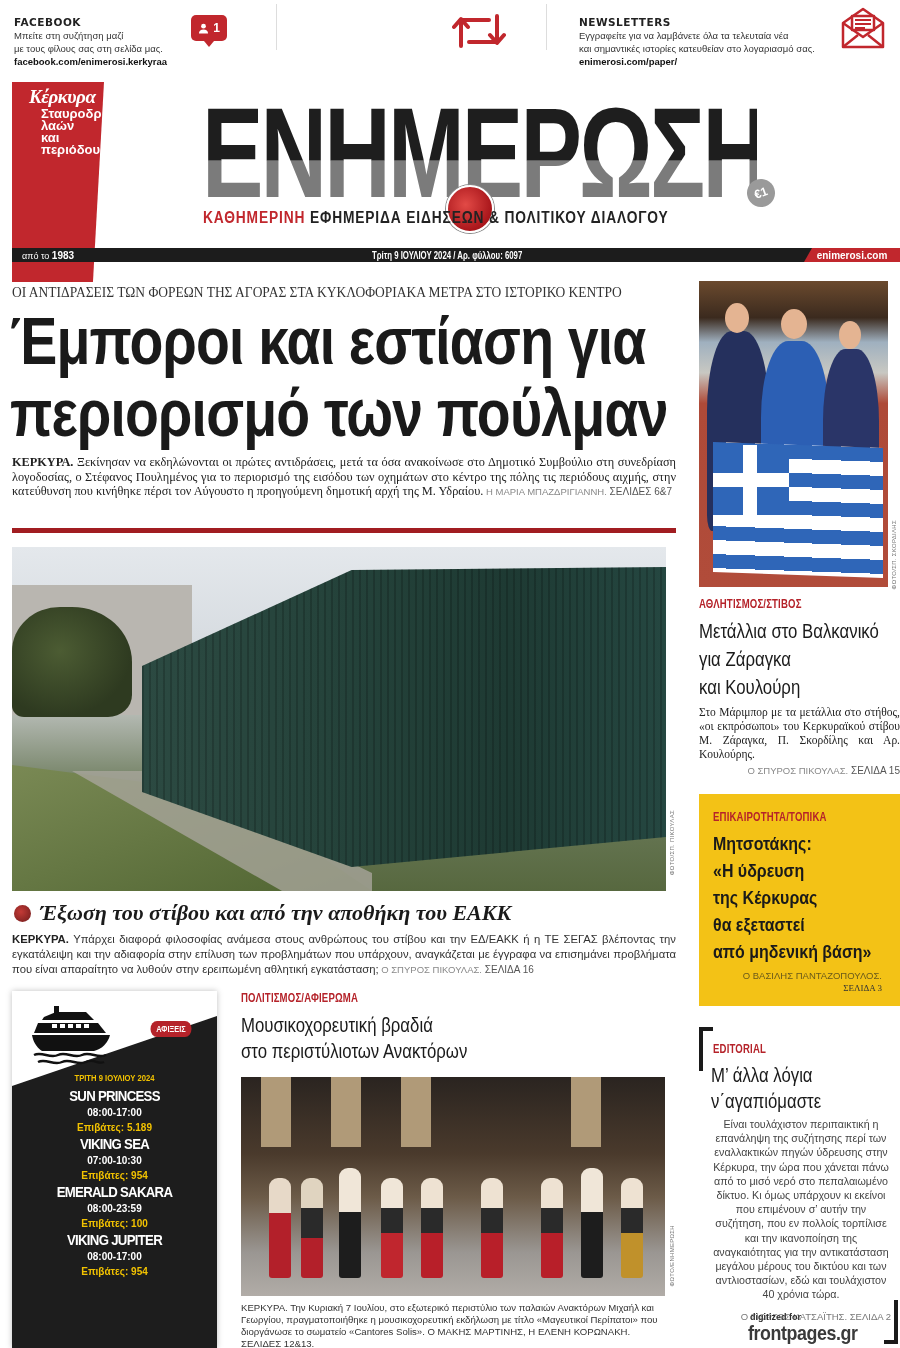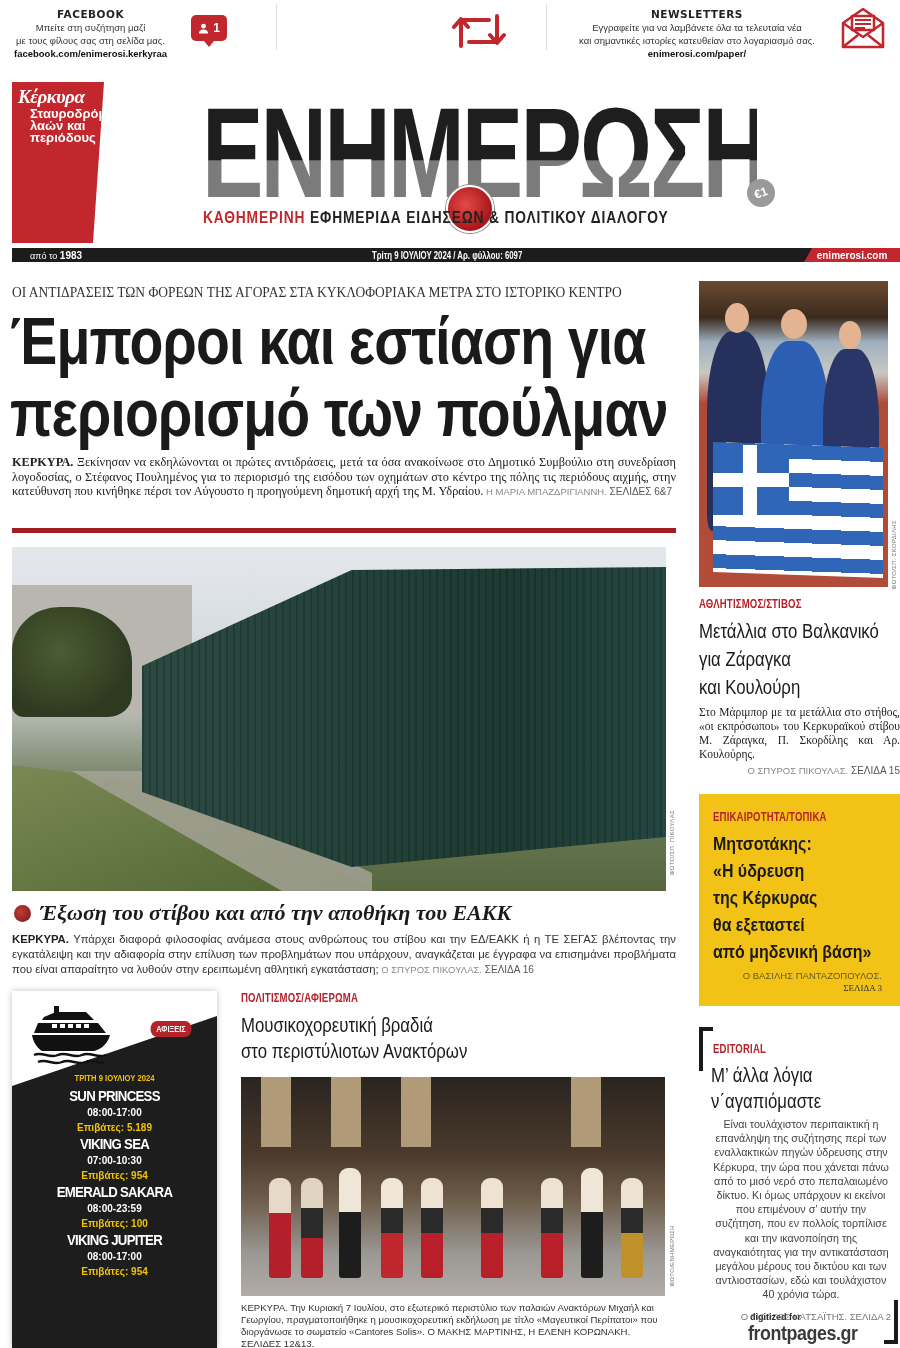--- a/index.html
+++ b/index.html
@@ -1,49 +1,49 @@
 <!DOCTYPE html>
 <html><head>
 <meta charset="utf-8">
 <style>
   * { box-sizing: border-box; margin: 0; padding: 0; }
   html, body { width: 900px; height: 1348px; background: #fff; overflow: hidden; }
   body { font-family: "Liberation Sans", sans-serif; color: #1a1a1a; position: relative; }
 
   
   .social { position: absolute; top: 0; left: 0; width: 900px; height: 58px; }
-  .soc-block { position: absolute; top: 8px; font-size: 9.5px; line-height: 13px; color: #333; text-align: center; }
+  .soc-block { position: absolute; top: 16px; font-size: 9.5px; line-height: 13px; color: #333; }
   .soc-block .h { font-weight: 700; font-size: 10.5px; letter-spacing: 0.5px; color: #222; font-family: "DejaVu Sans", sans-serif; }
   .soc-block .url { font-weight: 700; color: #111; }
   .soc-fb { left: 14px; }
   .soc-tw { left: 292px; }
   .soc-nl { left: 562px; margin-left: 17px; }
   .soc-div { position: absolute; top: 4px; width: 1px; height: 46px; background: #ddd; }
   .badge-fb { position: absolute; left: 191px; top: 15px; width: 36px; height: 26px; background: #c1272d; border-radius: 5px; color: #fff; font-weight: 700; font-size: 12px; display: flex; align-items: center; justify-content: center; gap: 4px; }
   .badge-fb:after { content: ""; position: absolute; left: 13px; bottom: -6px; border: 5px solid transparent; border-top: 6px solid #c1272d; border-bottom: none; }
   .icon-retweet { position: absolute; left: 452px; top: 10px; width: 54px; height: 42px; }
   .icon-mail { position: absolute; left: 840px; top: 6px; width: 46px; height: 44px; }
 
   
   .masthead { position: absolute; top: 82px; left: 0; width: 900px; height: 166px; }
-  .kerkyra-flag { position: absolute; left: 12px; top: 0; width: 92px; height: 161px; background: #c1272d; clip-path: polygon(0 0, 100% 0, 88% 100%, 0 100%); padding: 4px 6px; color: #fff; }
+  .kerkyra-flag { position: absolute; left: 12px; top: 0; width: 92px; height: 200px; background: #c1272d; clip-path: polygon(0 0, 100% 0, 88% 100%, 0 100%); padding: 4px 17px; color: #fff; }
   .kerkyra-flag .t { font-family: "Liberation Serif", serif; font-weight: 700; font-style: italic; font-size: 19px; letter-spacing: -0.5px; }
   .kerkyra-flag .s { font-family: "Liberation Sans Narrow", "Liberation Sans", sans-serif; font-size: 13px; line-height: 12px; font-weight: 700; margin-left: 12px; }
   .logo { position: absolute; left: 202px; top: 25px; width: 555px; height: 103px; overflow: hidden; }
   .logo-word { position: absolute; left: 0; top: -18px; font-family: "Liberation Sans", sans-serif; font-weight: 900; font-size: 128px; letter-spacing: -4px; transform: scaleX(0.72); transform-origin: left top; white-space: nowrap; line-height: 1; }
   .logo-top { color: #1e1e1e; clip-path: inset(0 0 44% 0); }
   .logo-bot { color: #7b7b7b; clip-path: inset(56% 0 0 0); }
   .logo-globe { position: absolute; left: 446px; top: 103px; width: 48px; height: 48px; border-radius: 50%; background: radial-gradient(circle at 40% 40%, #e24a46, #a9161b 70%); border: 2px solid #fff; box-shadow: 0 0 0 1px #888; }
   .euro { position: absolute; left: 747px; top: 97px; width: 28px; height: 28px; border-radius: 50%; background: #9a9a9a; color: #fff; font-weight: 700; font-size: 12px; display: flex; align-items: center; justify-content: center; transform: rotate(-20deg); }
   .tagline { position: absolute; left: 203px; top: 127px; font-size: 16px; font-weight: 700; letter-spacing: 1px; color: #222; white-space: nowrap; transform: scaleX(0.86); transform-origin: left; }
   .tagline .red { color: #c1272d; }
 
   
   .datebar { position: absolute; top: 248px; left: 12px; width: 888px; height: 14px; background: #1c1c1c; color: #fff; font-size: 9px; display: flex; align-items: center; }
-  .datebar .since { padding-left: 18px; }
+  .datebar .since { padding-left: 10px; }
   .datebar .since b { font-size: 10px; }
   .datebar .date { position: absolute; left: 360px; font-weight: 700; transform: scaleX(0.78); transform-origin: left; white-space: nowrap; font-size: 10px; }
   .datebar .site { position: absolute; right: 0; top: 0; height: 14px; width: 96px; background: #c1272d; clip-path: polygon(8px 0, 100% 0, 100% 100%, 0 100%); font-weight: 700; font-size: 10px; display: flex; align-items: center; justify-content: center; }
 
   
   .kicker { position: absolute; left: 12px; top: 283px; font-family: "Liberation Serif", serif; font-size: 15.5px; color: #333; white-space: nowrap; transform: scaleX(0.87); transform-origin: left; }
   .headline { position: absolute; left: 10px; top: 305px; width: 680px; font-family: "Liberation Sans", sans-serif; font-weight: 700; font-size: 66px; line-height: 72px; letter-spacing: -1px; color: #1a1a1a; transform: scaleX(0.84); transform-origin: left; white-space: nowrap; }
   .lede { position: absolute; left: 12px; top: 455px; width: 664px; font-family: "Liberation Serif", serif; font-size: 12.3px; line-height: 14.6px; text-align: justify; color: #222; }
   .lede b { font-weight: 700; }
   .byline { color: #888; font-family: "Liberation Sans", sans-serif; font-size: 9.5px; }

